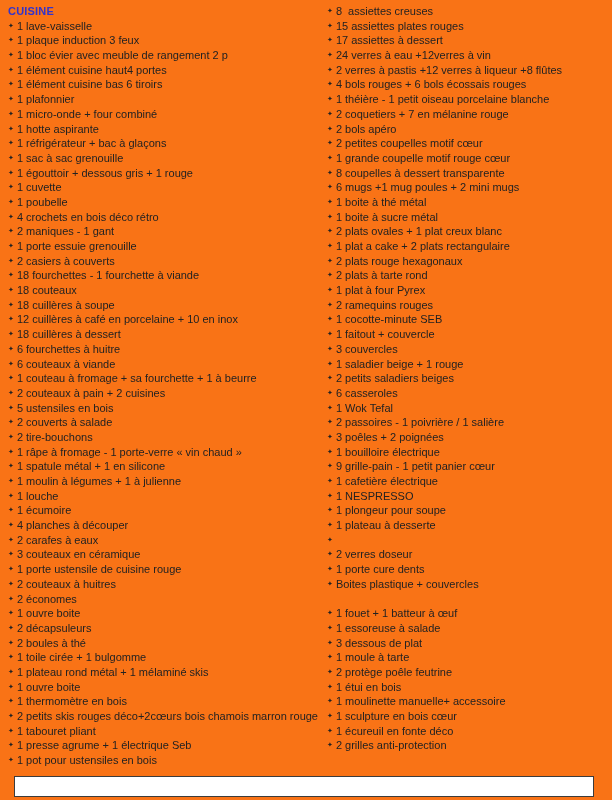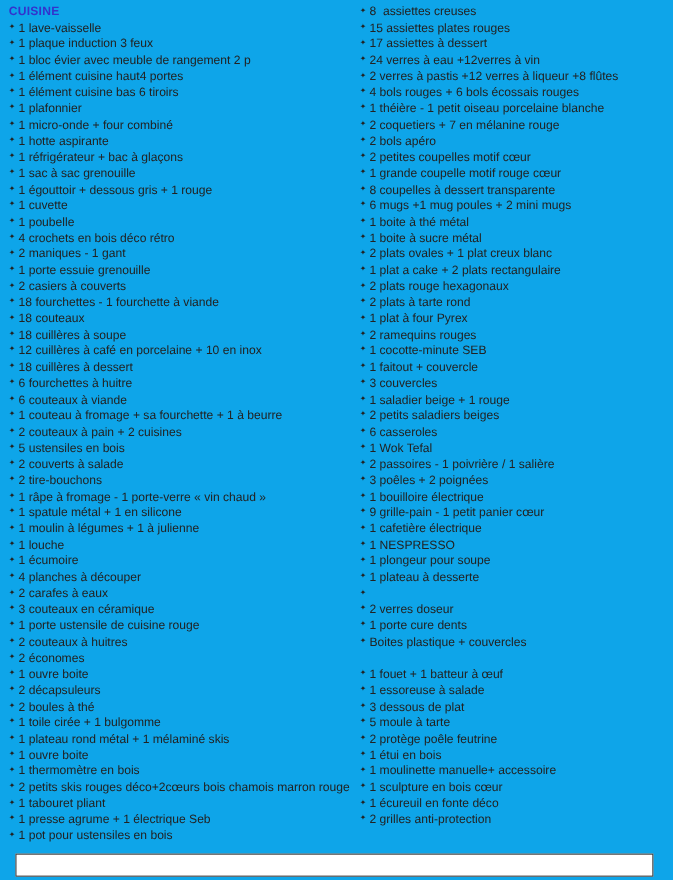--- a/index.html
+++ b/index.html
@@ -1,19 +1,19 @@
 <!DOCTYPE html>
 <html><head>
 <meta charset="utf-8">
 <style>
   html,body{margin:0;padding:0;background:#e9e9e9;}
   .page{
     position:relative;
     width:612px;height:800px;
-    background:#0ea5e9;
+    background:#f97316;
     font-family:"Liberation Sans", sans-serif;
     font-size:11px;
     color:#222222;
     overflow:hidden;
     margin:0 auto;
   }
   .col{position:absolute;top:4px;}
   .col-left{left:8px;width:302px;}
   .col-right{left:327px;width:294px;}
   .doc-title{
@@ -426,21 +426,21 @@
         <div class="row">
           <span class="bullet">✦</span>
           <span class="txt">1 essoreuse à salade</span>
         </div>
         <div class="row">
           <span class="bullet">✦</span>
           <span class="txt">3 dessous de plat</span>
         </div>
         <div class="row">
           <span class="bullet">✦</span>
-          <span class="txt">5 moule à tarte</span>
+          <span class="txt">1 moule à tarte</span>
         </div>
         <div class="row">
           <span class="bullet">✦</span>
           <span class="txt">2 protège poêle feutrine</span>
         </div>
         <div class="row">
           <span class="bullet">✦</span>
           <span class="txt">1 étui en bois</span>
         </div>
         <div class="row">

